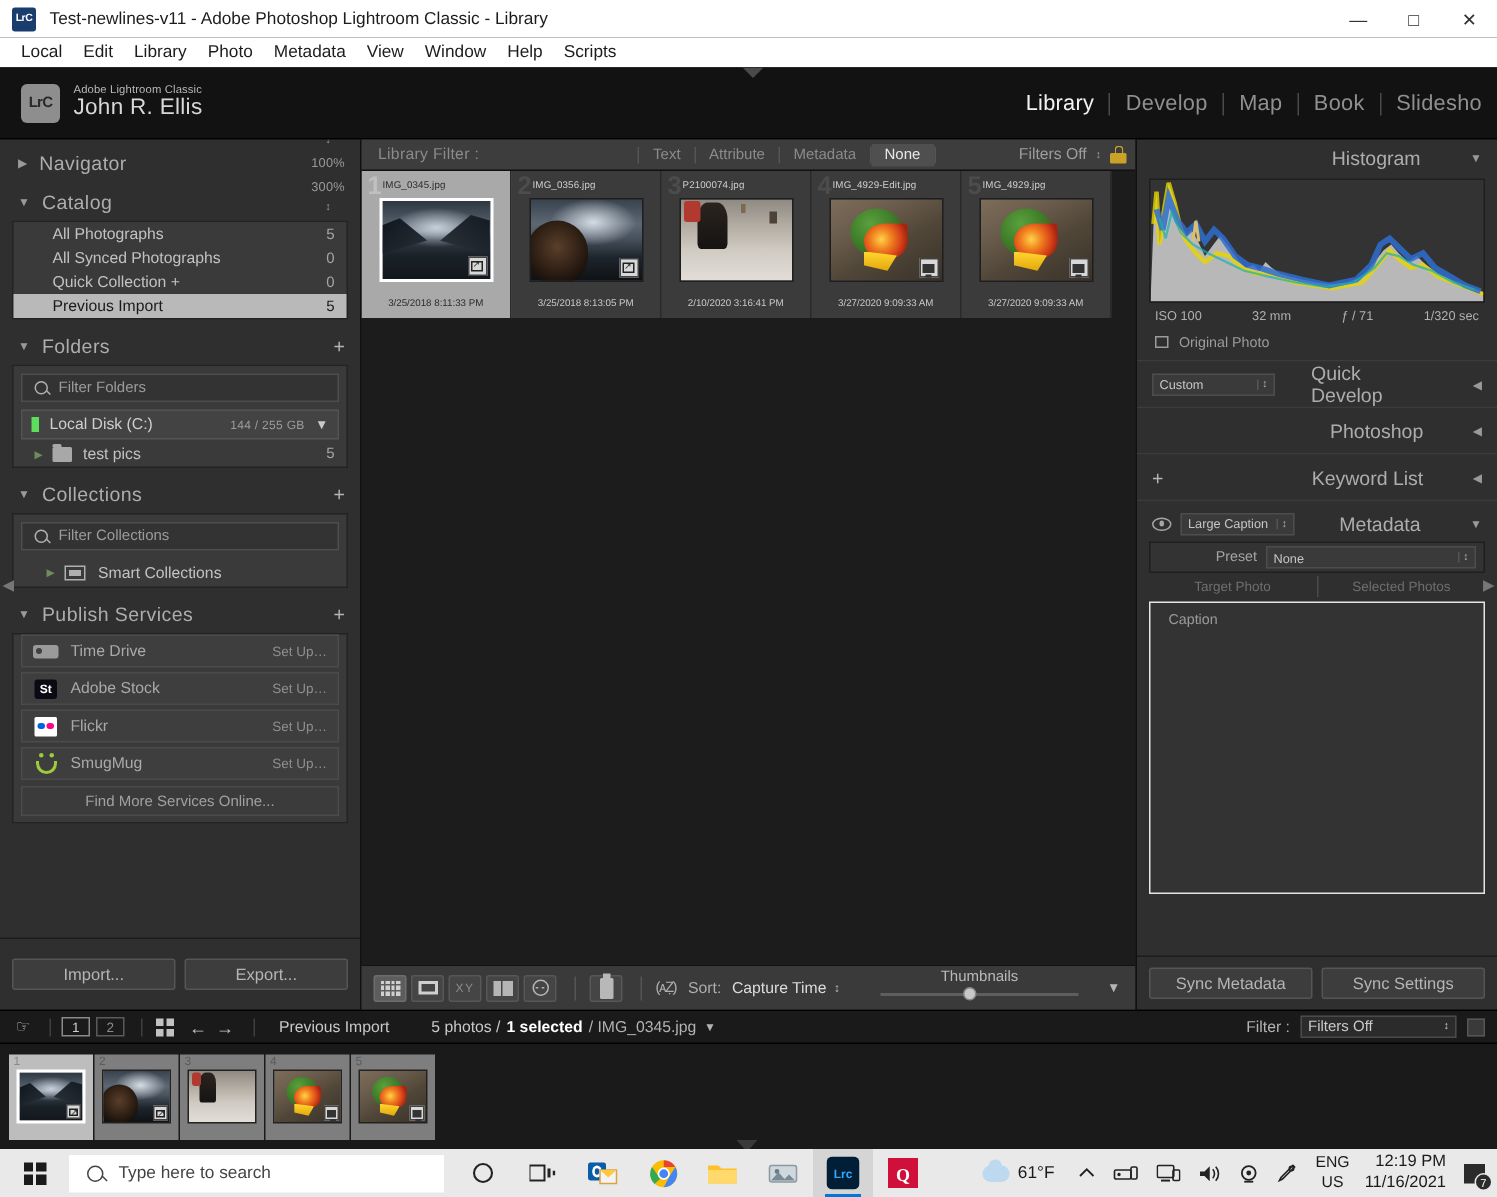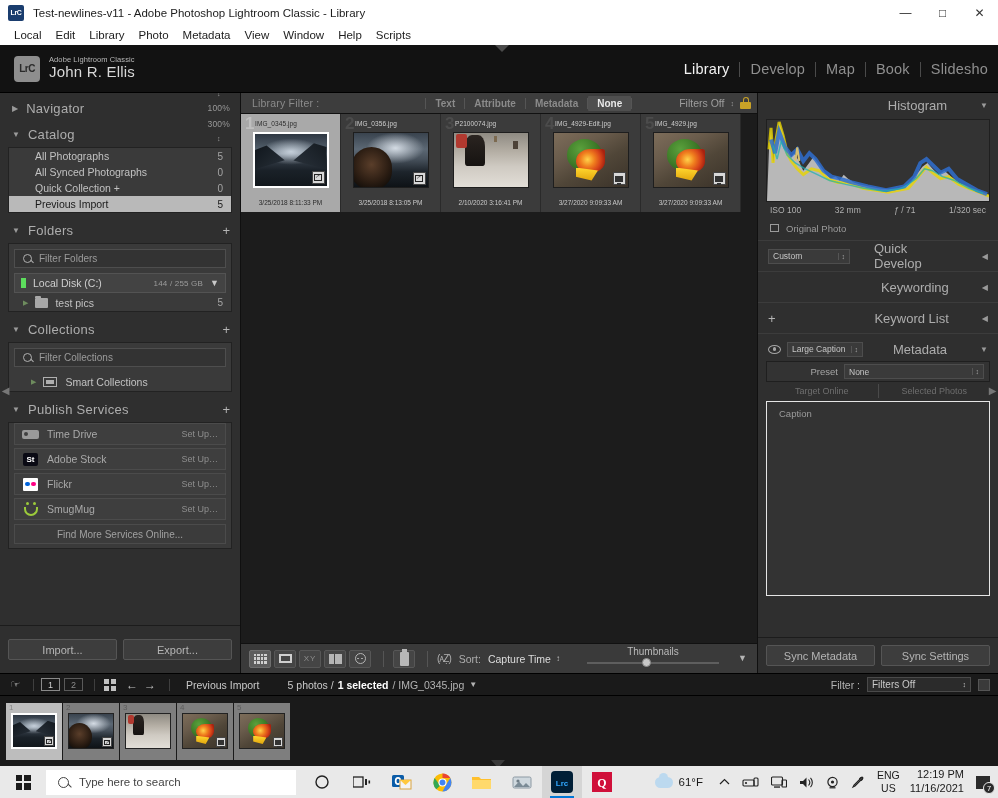--- a/index.html
+++ b/index.html
@@ -123,21 +123,21 @@
 
   .side-arrow { position:absolute; top:50%; width:9px; height:14px; color:#777; font-size:10px;
                 display:flex; align-items:center; justify-content:center; }
 
   
   .center { flex:1; background:#1c1c1c; display:flex; flex-direction:column; position:relative; }
   .filter-bar { height:21px; background:#3d3d3d; display:flex; align-items:center;
                 border-bottom:1px solid #111; font-size:10.5px; color:#9d9d9d; padding:0 6px; }
   .fb-label { color:#8b8b8b; letter-spacing:.2px; margin-left:5px; }
   .fb-tabs { display:flex; align-items:center; margin-left:106px; gap:0; }
-  .fb-tab { font-size:10px; color:#8b8b8b; padding:0 9px;font-weight:bold; }
+  .fb-tab { font-size:10px; color:#8b8b8b; padding:0 9px; }
   .fb-tab.on { color:#e8e8e8; background:#4f4f4f; padding:2px 9px; border-radius:1px; }
   .fb-div { width:1px; height:11px; background:#555; }
   .fb-right { margin-left:auto; display:flex; align-items:center; gap:6px; }
   .lock-ico { width:11px; height:12px; position:relative; }
   .lock-body { position:absolute; bottom:0; width:11px; height:7px; background:#c9a227; border-radius:1px; }
   .lock-shackle { position:absolute; top:0; left:2.5px; width:6px; height:6px;
                   border:1.5px solid #c9a227; border-bottom:none; border-radius:3px 3px 0 0; }
 
   .grid-area { flex:1; background:#1c1c1c; position:relative; overflow:hidden; }
   .grid-wrap { display:flex; }
@@ -715,21 +715,21 @@
               <span>Custom</span>
               <span class="sp">↕</span>
             </span>
           </span>
           <span>Quick Develop</span>
           <span class="tri-r">◀</span>
         </div>
 
         <div class="rp-sep"></div>
         <div class="rph">
-          <span>Keywording</span>
+          <span>Photoshop</span>
           <span class="tri-r">◀</span>
         </div>
 
         <div class="rp-sep"></div>
         <div class="rph">
           <span class="rph-left">
               <span class="plus-ico">+</span>
             </span>
           <span>Keyword List</span>
           <span class="tri-r">◀</span>
@@ -754,21 +754,21 @@
           <div class="preset-row">
             <span class="preset-lbl">Preset</span>
             <span class="combo preset-combo">
               <span>None</span>
               <span class="sp">↕</span>
             </span>
           </div>
         </div>
 
         <div class="tp-row">
-          <span class="tp-half">Target Online</span>
+          <span class="tp-half">Target Photo</span>
           <span class="tp-div"></span>
           <span class="tp-half">Selected Photos</span>
         </div>
 
         <div class="cap-box">
           <div class="cap-lbl">Caption</div>
         </div>
       </div>
 
       <div class="rp-bottom">

